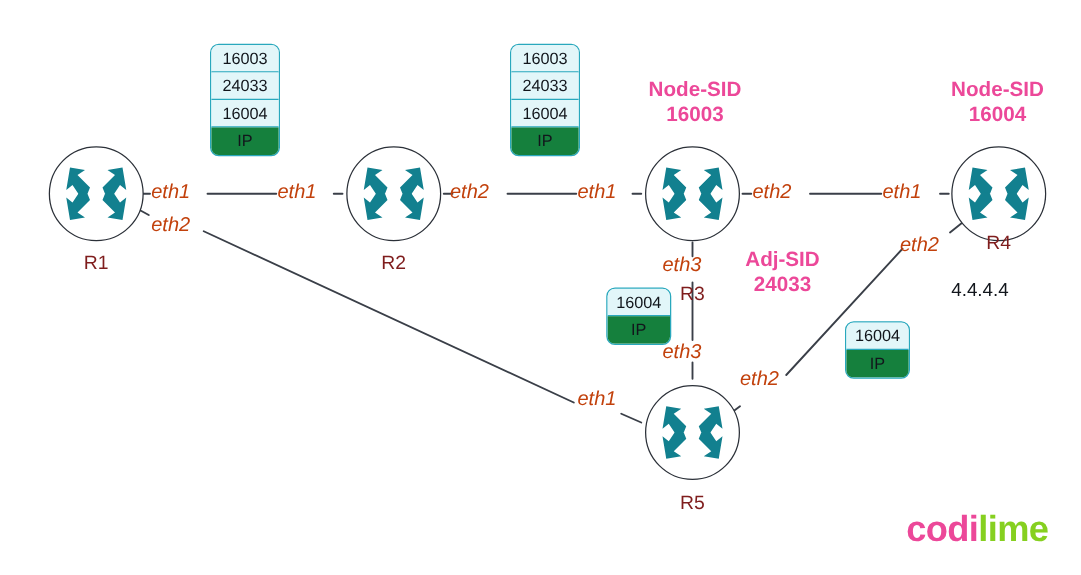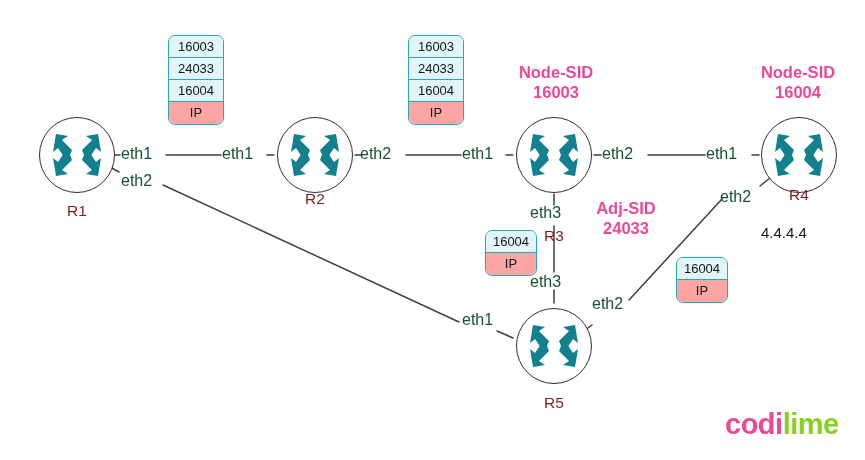--- a/index.html
+++ b/index.html
@@ -44,22 +44,23 @@
   .node-ip {
     position: absolute;
     font-size: 15px;
     color: #12161c;
     white-space: nowrap;
     text-align: left;
   }
   .port {
     position: absolute;
     font-size: 16px;
-    color: #14532d;
-    white-space: nowrap;
+    color: #c2410c;
+    white-space: nowrap;
+    font-style: italic;
   }
   .sid {
     position: absolute;
     font-size: 16.5px;
     font-weight: bold;
     color: #ec4899;
     line-height: 1.22;
     text-align: center;
     white-space: nowrap;
   }
@@ -76,21 +77,21 @@
     color: #12161c;
     text-align: center;
     line-height: 22px;
     height: 22px;
     border-bottom: 1.2px solid #29a8bd;
     background: #e2f6f9;
     box-sizing: border-box;
   }
   .stack .cell.last {
     border-bottom: none;
-    background: #fca5a5;
+    background: #15803d;
   }
   .logo {
     position: absolute;
     font-size: 29px;
     font-weight: bold;
     letter-spacing: -0.5px;
     white-space: nowrap;
   }
   .logo .codi { color: #ec4899; }
   .logo .lime { color: #86d020; }
@@ -179,21 +180,21 @@
       <g fill="#12808f">
         <path d="M16 16 L28 18 L22 22 L32 32 L30 37 L24 39 L18 30 L13 34 Z"></path>
         <path d="M58 16 L46 18 L52 22 L42 32 L44 37 L50 39 L56 30 L61 34 Z"></path>
         <path d="M16 58 L28 56 L22 52 L32 42 L30 37 L24 35 L18 44 L13 40 Z"></path>
         <path d="M58 58 L46 56 L52 52 L42 42 L44 37 L50 35 L56 44 L61 40 Z"></path>
       </g>
     </svg>
   </div>
 
   <div class="node-name" style="left:39px; top:202px; width:76px;">R1</div>
-  <div class="node-name" style="left:277px; top:190px; width:76px;text-align:center;">R2</div>
+  <div class="node-name" style="left:277px; top:202px; width:76px;text-align:center;">R2</div>
   <div class="node-name" style="left:516px; top:227px; width:76px;">R3</div>
   <div class="node-name" style="left:761px; top:186px; width:76px;">R4</div>
   <div class="node-ip" style="left:761px; top:224px; width:76px;">4.4.4.4</div>
   <div class="node-name" style="left:516px; top:394px; width:76px;">R5</div>
 
   <div class="port" style="left:121px; top:145px;">eth1</div>
   <div class="port" style="left:121px; top:172px;">eth2</div>
   <div class="port" style="left:222px; top:145px;">eth1</div>
   <div class="port" style="left:360px; top:145px;">eth2</div>
   <div class="port" style="left:462px; top:145px;">eth1</div>

